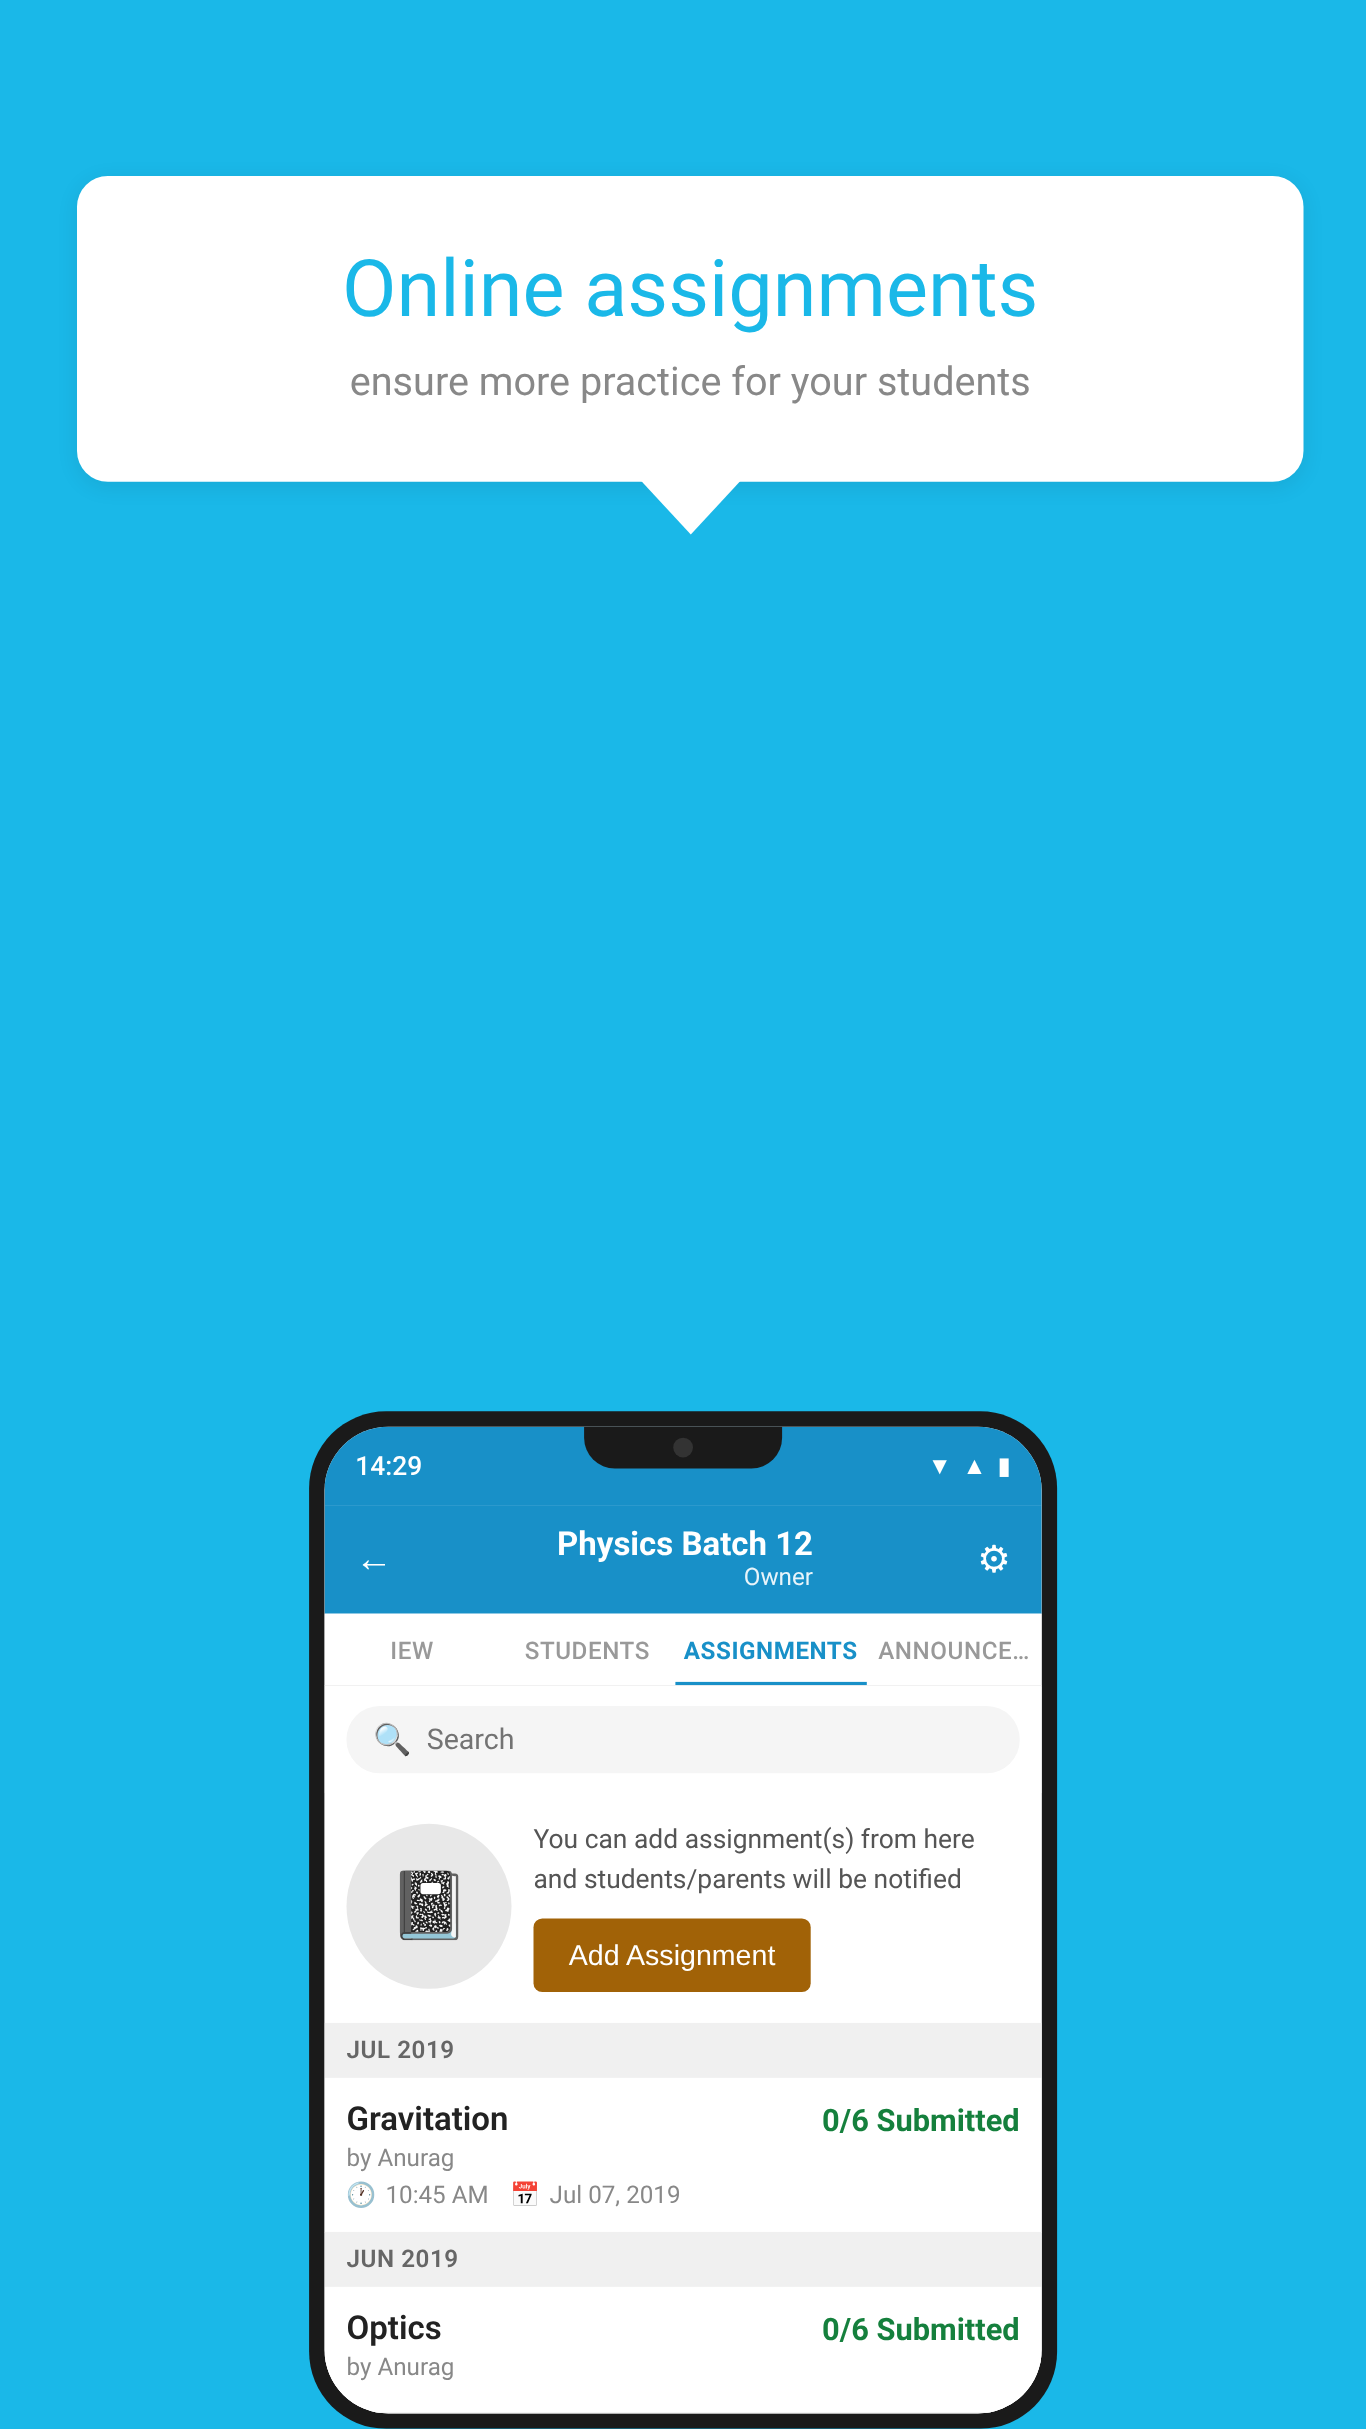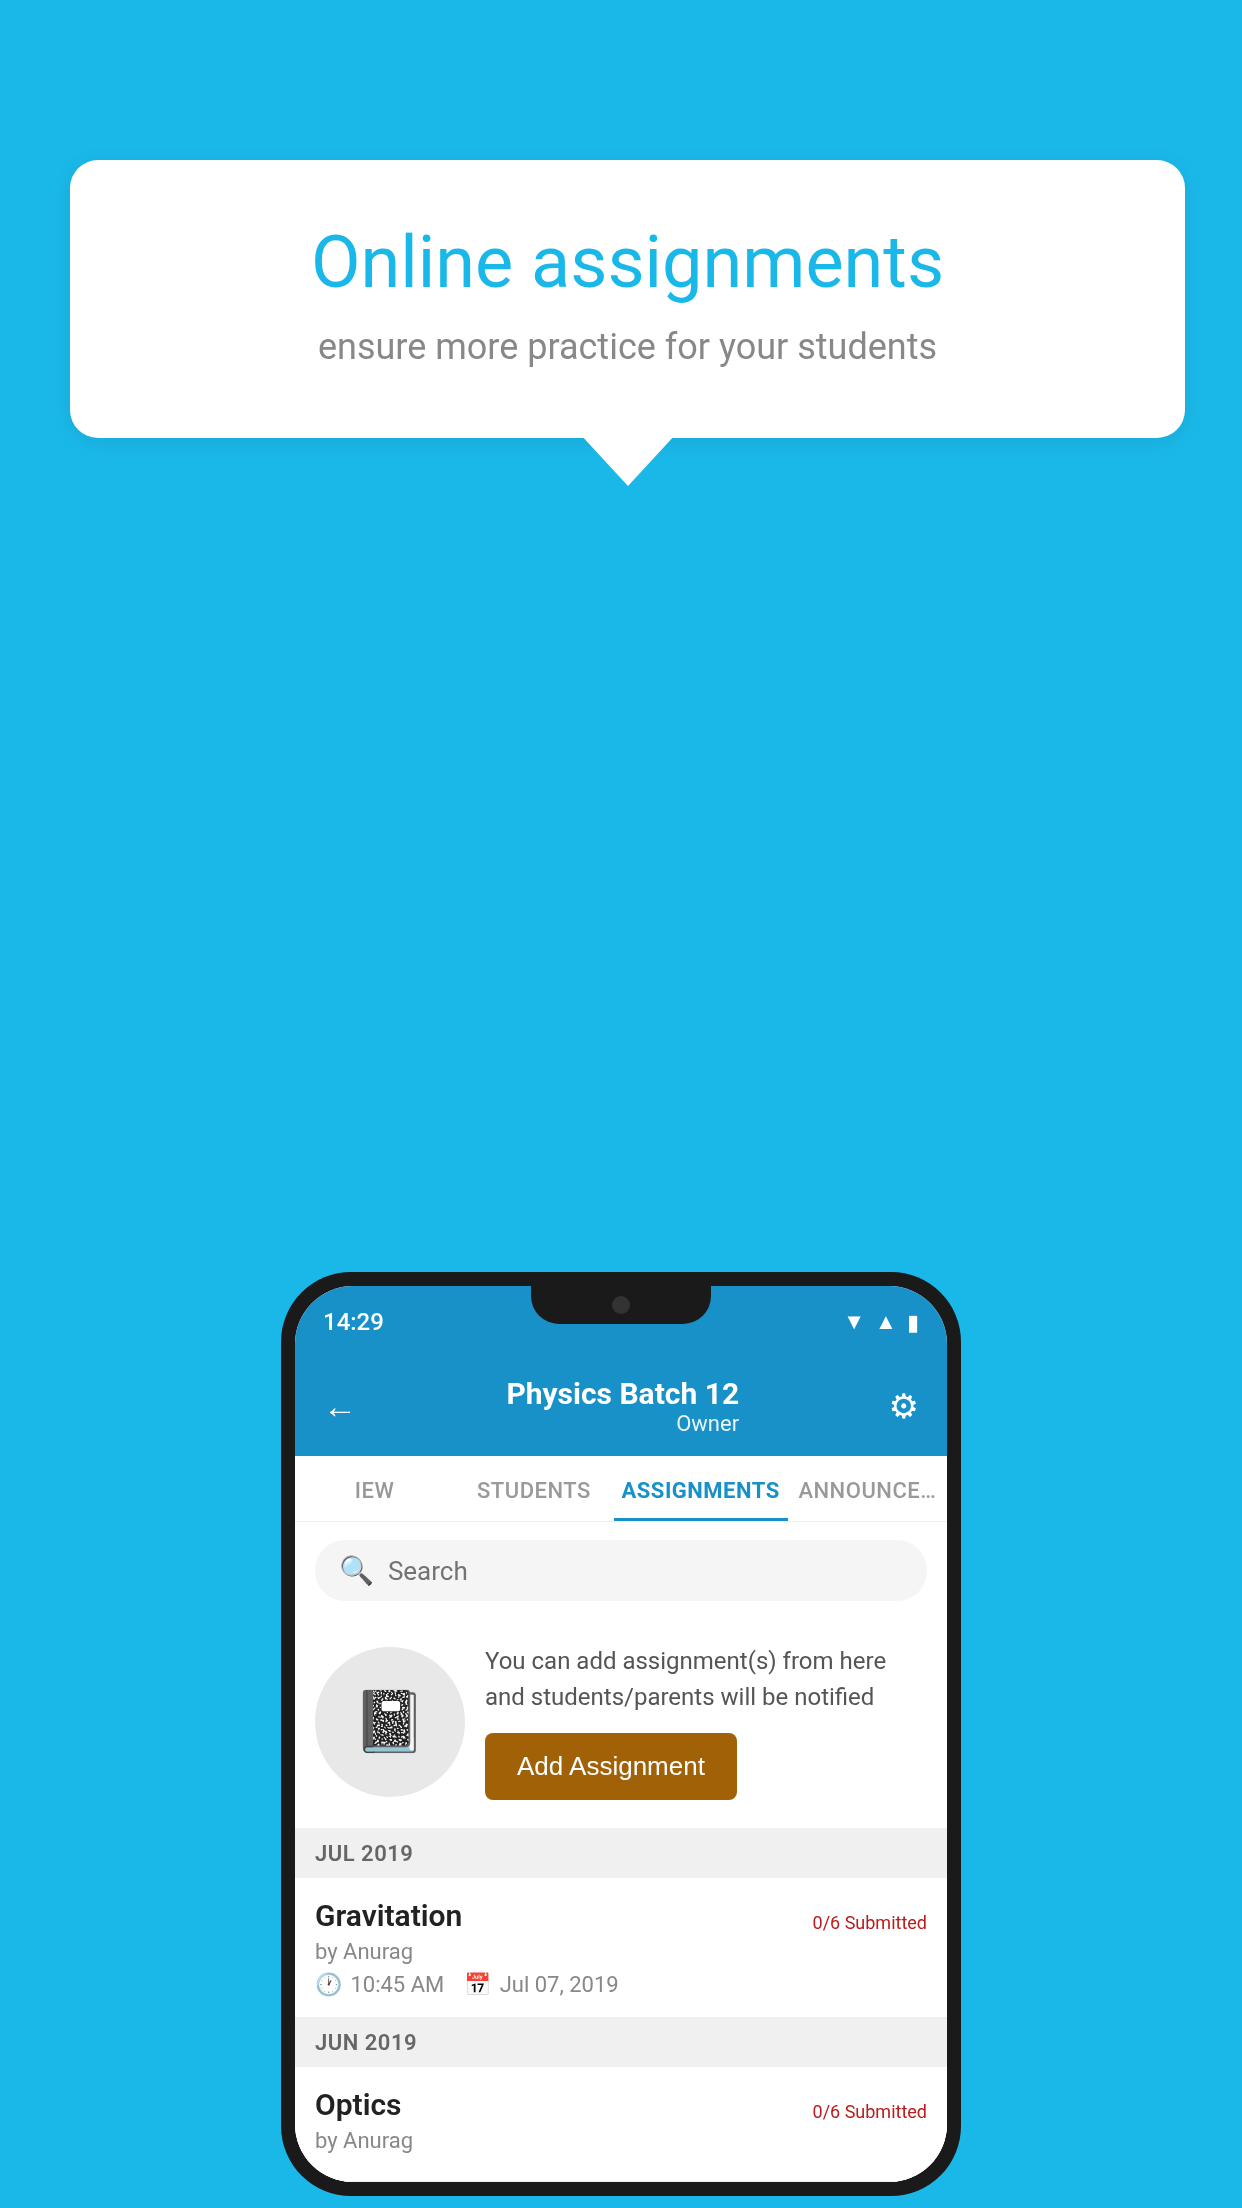--- a/index.html
+++ b/index.html
@@ -53,21 +53,21 @@
       color: #888;
       font-size: 36px;
       text-align: center;
       margin-top: 20px;
       font-weight: 400;
     }
 
     
     .phone-wrapper {
       position: absolute;
-      bottom: 12px;
+      bottom: 0;
       left: 50%;
       transform: translateX(-50%);
       width: 680px;
     }
 
     
     .phone-top-bar {
       background: #1890c8;
       height: 72px;
       display: flex;
@@ -281,22 +281,23 @@
       margin-bottom: 6px;
     }
 
     .assignment-name {
       font-size: 30px;
       font-weight: 600;
       color: #222;
     }
 
     .assignment-submitted {
-      font-size: 18px;
-      color: #b91c1c;
+      font-size: 28px;
+      color: #15803d;
+      font-weight: bold;
     }
 
     .assignment-author {
       color: #888;
       font-size: 22px;
       margin-bottom: 8px;
     }
 
     .assignment-meta {
       display: flex;

